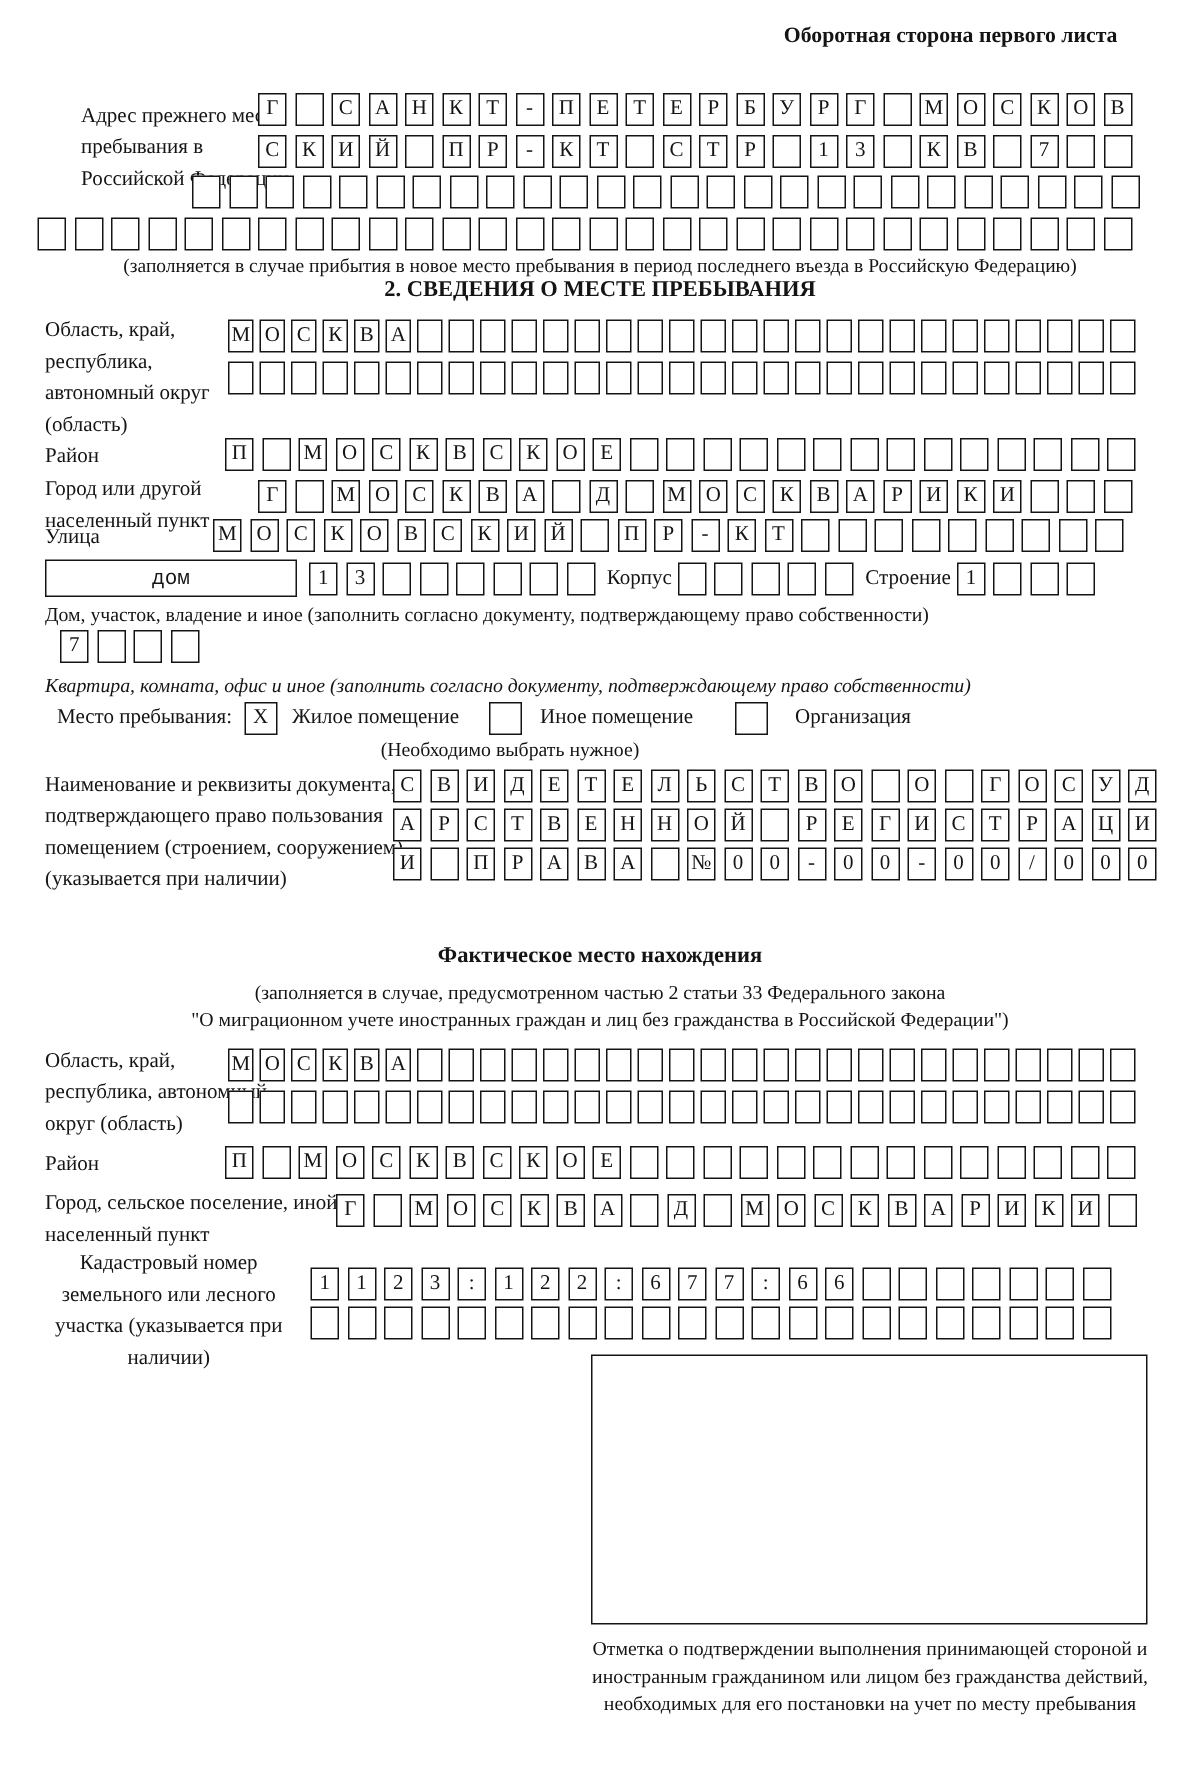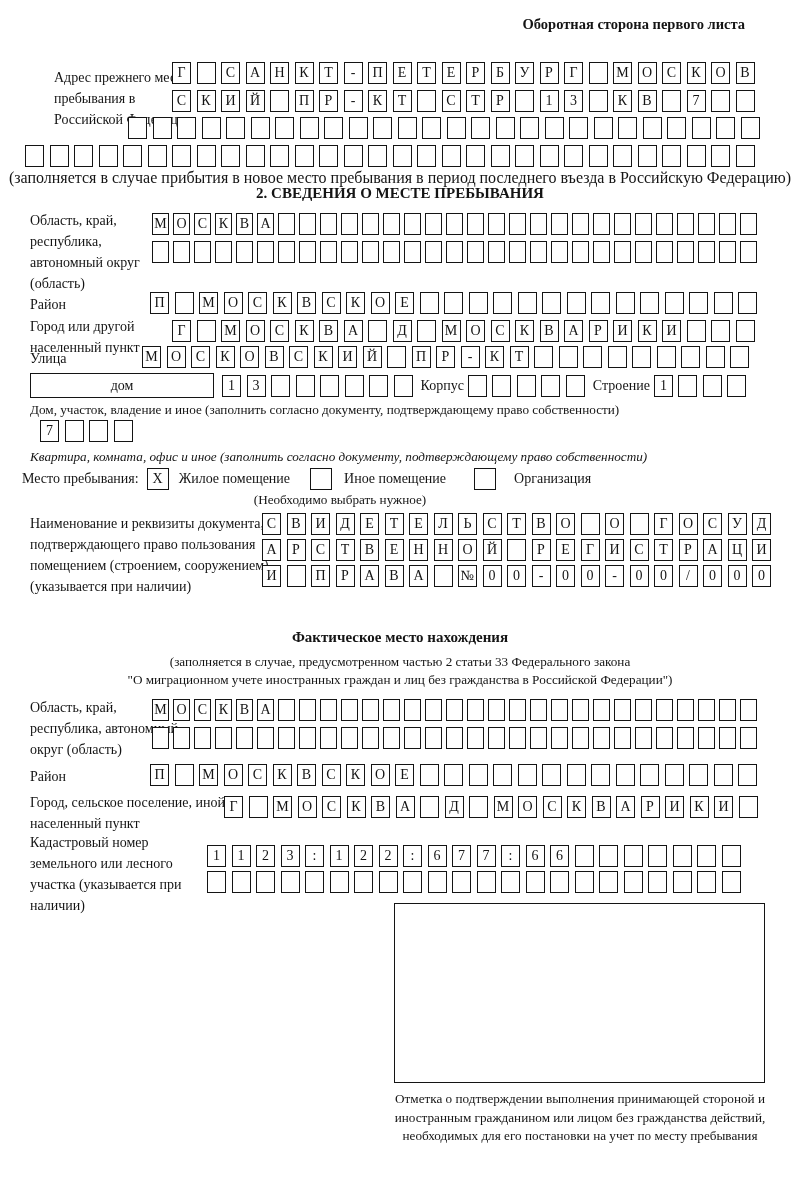--- a/index.html
+++ b/index.html
@@ -132,21 +132,21 @@
     <span class="cb"></span>
     <span class="cb"></span>
     <span class="cb"></span>
     <span class="cb"></span>
     <span class="cb"></span>
     <span class="cb"></span>
     <span class="cb"></span>
     <span class="cb"></span>
     <span class="cb"></span>
   </div>
-<div class="cap center" style="top:169px;font-size:16px;">(заполняется в случае прибытия в новое место пребывания в период последнего въезда в Российскую Федерацию)</div>
+<div class="cap center" style="top:169px;font-size:13px;">(заполняется в случае прибытия в новое место пребывания в период последнего въезда в Российскую Федерацию)</div>
 
 <div class="abs center bold" style="top:185px;font-size:15px;">2. СВЕДЕНИЯ О МЕСТЕ ПРЕБЫВАНИЯ</div>
 
 <div class="lbl" style="left:30px;top:210px;width:130px;">Область, край, республика, автономный округ (область)</div>
 <div class="boxrow sm" style="left:152px;top:213px;">
     <span class="cb">М</span>
     <span class="cb">О</span>
     <span class="cb">С</span>
     <span class="cb">К</span>
     <span class="cb">В</span>
@@ -287,21 +287,21 @@
     <span class="cb"></span>
     <span class="cb"></span>
     <span class="cb"></span>
     <span class="cb"></span>
     <span class="cb"></span>
     <span class="cb"></span>
     <span class="cb"></span>
   </div>
 
 <div class="flexrow" style="left:30px;top:373px;">
-  <div class="fieldrect" style="width:184px;">дом</div>
+  <div class="fieldrect" style="width:168px;font-family:Liberation Mono, monospace;">дом</div>
   <div class="boxrow inline" style="margin-left:8px;">
       <span class="cb">1</span>
       <span class="cb">3</span>
       <span class="cb"></span>
       <span class="cb"></span>
       <span class="cb"></span>
       <span class="cb"></span>
       <span class="cb"></span>
       <span class="cb"></span>
     </div>
@@ -326,21 +326,21 @@
 <div class="flexrow" style="left:30px;top:420px;">
   <div class="boxrow inline" style="margin-left:10px;">
       <span class="cb">7</span>
       <span class="cb"></span>
       <span class="cb"></span>
       <span class="cb"></span>
     </div>
 </div>
 <div class="cap" style="left:30px;top:449px;font-style:italic;">Квартира, комната, офис и иное (заполнить согласно документу, подтверждающему право собственности)</div>
 
-<div class="flexrow" style="left:22px;top:468px;">
+<div class="flexrow" style="left:38px;top:468px;">
   <div class="inlbl">Место пребывания:</div>
   <div class="boxrow inline chk" style="margin-left:8px;">
       <span class="cb">X</span>
     </div>
   <div class="inlbl" style="margin-left:10px;">Жилое помещение</div>
   <div class="boxrow inline chk" style="margin-left:20px;">
       <span class="cb"></span>
     </div>
   <div class="inlbl" style="margin-left:12px;">Иное помещение</div>
   <div class="boxrow inline chk" style="margin-left:28px;">
@@ -537,21 +537,21 @@
     <span class="cb">К</span>
     <span class="cb">В</span>
     <span class="cb">А</span>
     <span class="cb">Р</span>
     <span class="cb">И</span>
     <span class="cb">К</span>
     <span class="cb">И</span>
     <span class="cb"></span>
   </div>
 
-<div class="lbl" style="left:30px;top:832px;width:185px;">Кадастровый номер земельного или лесного участка (указывается при наличии)</div>
+<div class="lbl" style="left:20px;top:832px;width:185px;text-align:center;">Кадастровый номер земельного или лесного участка (указывается при наличии)</div>
 <div class="boxrow" style="left:207px;top:845px;">
     <span class="cb">1</span>
     <span class="cb">1</span>
     <span class="cb">2</span>
     <span class="cb">3</span>
     <span class="cb">:</span>
     <span class="cb">1</span>
     <span class="cb">2</span>
     <span class="cb">2</span>
     <span class="cb">:</span>

